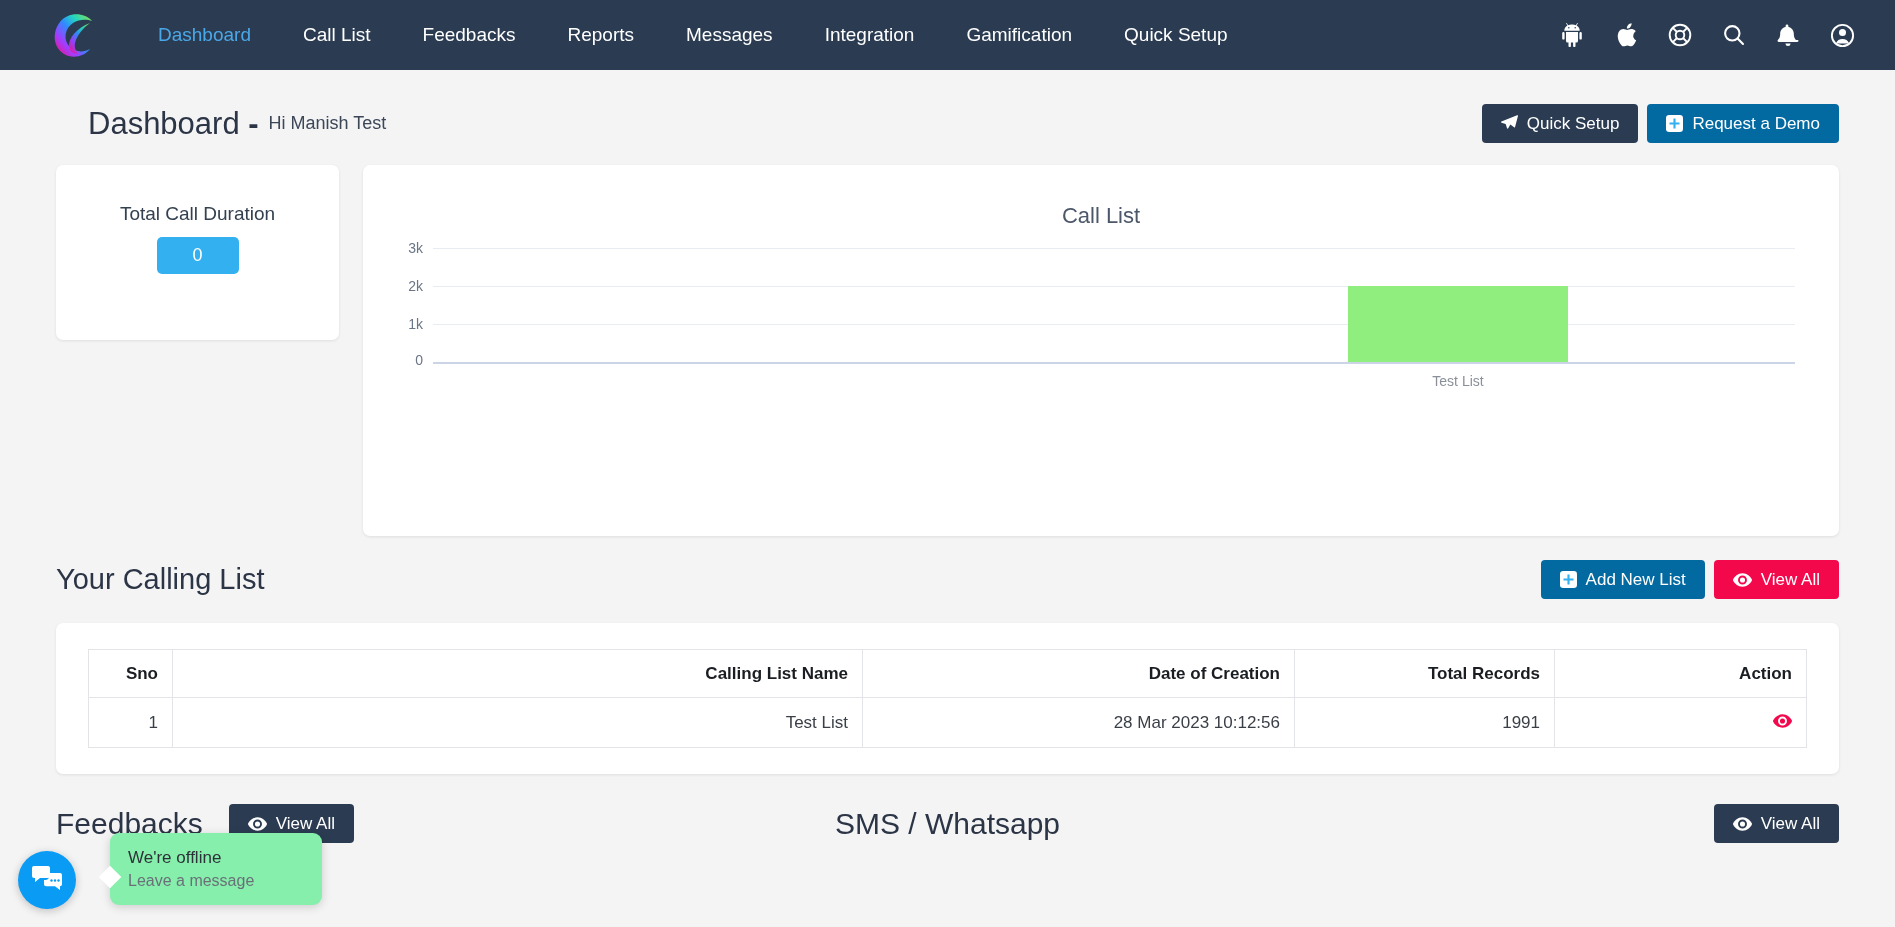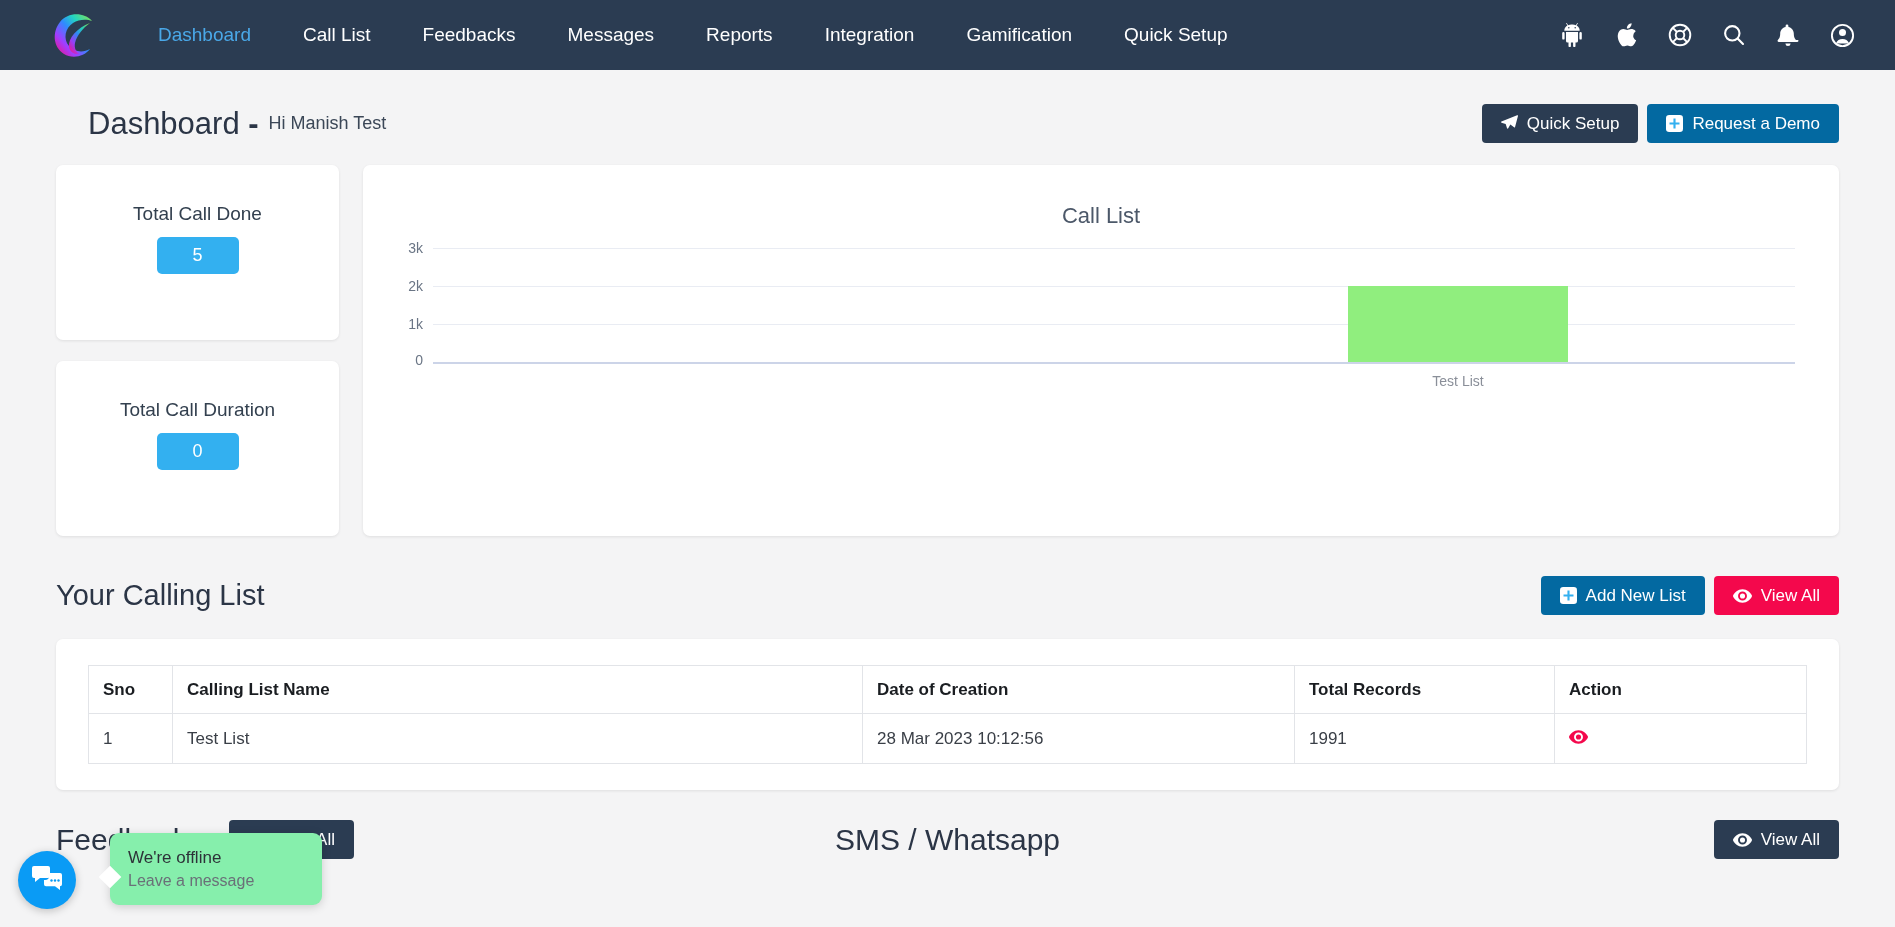--- a/index.html
+++ b/index.html
@@ -182,21 +182,21 @@
     position: absolute;
     font-size: 14px;
     color: #8a8f99;
     transform: translateX(-50%);
   }
 
   
   .section-head {
     display: flex;
     align-items: center;
-    margin-top: 40px;
+    margin-top: 24px;
     margin-bottom: 4px;
   }
   .section-title {
     font-size: 29px;
     color: #2b3546;
     font-weight: 400;
   }
   .section-actions { margin-left: auto; display: flex; gap: 9px; }
 
   .table-card {
@@ -206,21 +206,21 @@
     border-radius: 7px;
     box-shadow: 0 1px 3px rgba(0,0,0,0.09);
   }
   table.data {
     width: 100%;
     border-collapse: collapse;
     table-layout: fixed;
   }
   table.data th, table.data td {
     border: 1px solid #e2e4e8;
-    text-align: left;
+    text-align: right;
     padding: 13px 14px;
     font-size: 17px;
   }
   table.data th {
     font-weight: 700;
     color: #1a1d21;
     height: 48px;
   }
   table.data td {
     color: #3a3f47;
@@ -306,22 +306,22 @@
       </defs>
       <path d="M42 10 C34 1 18 1 10 11 C2 21 3 36 14 43 C22 48 34 46 40 38 C33 42 24 41 19 35 C13 28 15 17 23 12 C29 8 37 8 42 10 Z" fill="url(#lg)"></path>
       <path d="M40 12 C33 17 27 24 25 32 C24 37 26 41 30 43 C25 44 20 41 19 36 C18 27 27 17 40 12 Z" fill="url(#lg)" opacity="0.95"></path>
     </svg>
   </div>
 
   <div class="nav-links">
     <a class="nav-link active" href="#">Dashboard</a>
     <a class="nav-link" href="#">Call List</a>
     <a class="nav-link" href="#">Feedbacks</a>
+    <a class="nav-link" href="#">Reports</a>
     <a class="nav-link" href="#">Messages</a>
-    <a class="nav-link" href="#">Reports</a>
     <a class="nav-link" href="#">Integration</a>
     <a class="nav-link" href="#">Gamification</a>
     <a class="nav-link" href="#">Quick Setup</a>
   </div>
 
   <div class="nav-icons">
     <span class="nav-icon">
       <svg width="22" height="24" viewBox="0 0 22 24" fill="#ffffff">
         <path d="M5 9h12v9a1.6 1.6 0 0 1-1.6 1.6h-.9V23a1.2 1.2 0 0 1-2.4 0v-3.4H9.9V23a1.2 1.2 0 0 1-2.4 0v-3.4h-.9A1.6 1.6 0 0 1 5 18zM2.4 9a1.2 1.2 0 0 1 1.2 1.2v5.2a1.2 1.2 0 0 1-2.4 0v-5.2A1.2 1.2 0 0 1 2.4 9zm17.2 0a1.2 1.2 0 0 1 1.2 1.2v5.2a1.2 1.2 0 0 1-2.4 0v-5.2A1.2 1.2 0 0 1 19.6 9zM15.6 2.6l1.2-2a.4.4 0 1 0-.7-.4l-1.2 2.1A8 8 0 0 0 11 1.6a8 8 0 0 0-3.9.7L5.9.2a.4.4 0 1 0-.7.4l1.2 2A6 6 0 0 0 3.3 7.8h15.4a6 6 0 0 0-3.1-5.2zM7.8 5.5a.75.75 0 1 1 .75-.75.75.75 0 0 1-.75.75zm6.4 0a.75.75 0 1 1 .75-.75.75.75 0 0 1-.75.75z"></path>
       </svg>
@@ -388,24 +388,20 @@
             </svg>
         </span>
         <span>Request a Demo</span>
       </button>
     </div>
   </div>
 
   <div class="top-row">
     <div class="stat-col">
       <div class="card stat-card">
-        <div class="stat-label">Total Call Done</div>
-        <button class="stat-pill">5</button>
-      </div>
-      <div class="card stat-card">
         <div class="stat-label">Total Call Duration</div>
         <button class="stat-pill">0</button>
       </div>
     </div>
 
     <div class="card chart-card">
       <div class="chart-title">Call List</div>
       <div class="plot">
 
         <div class="gridline" style="top:83px;"></div>

